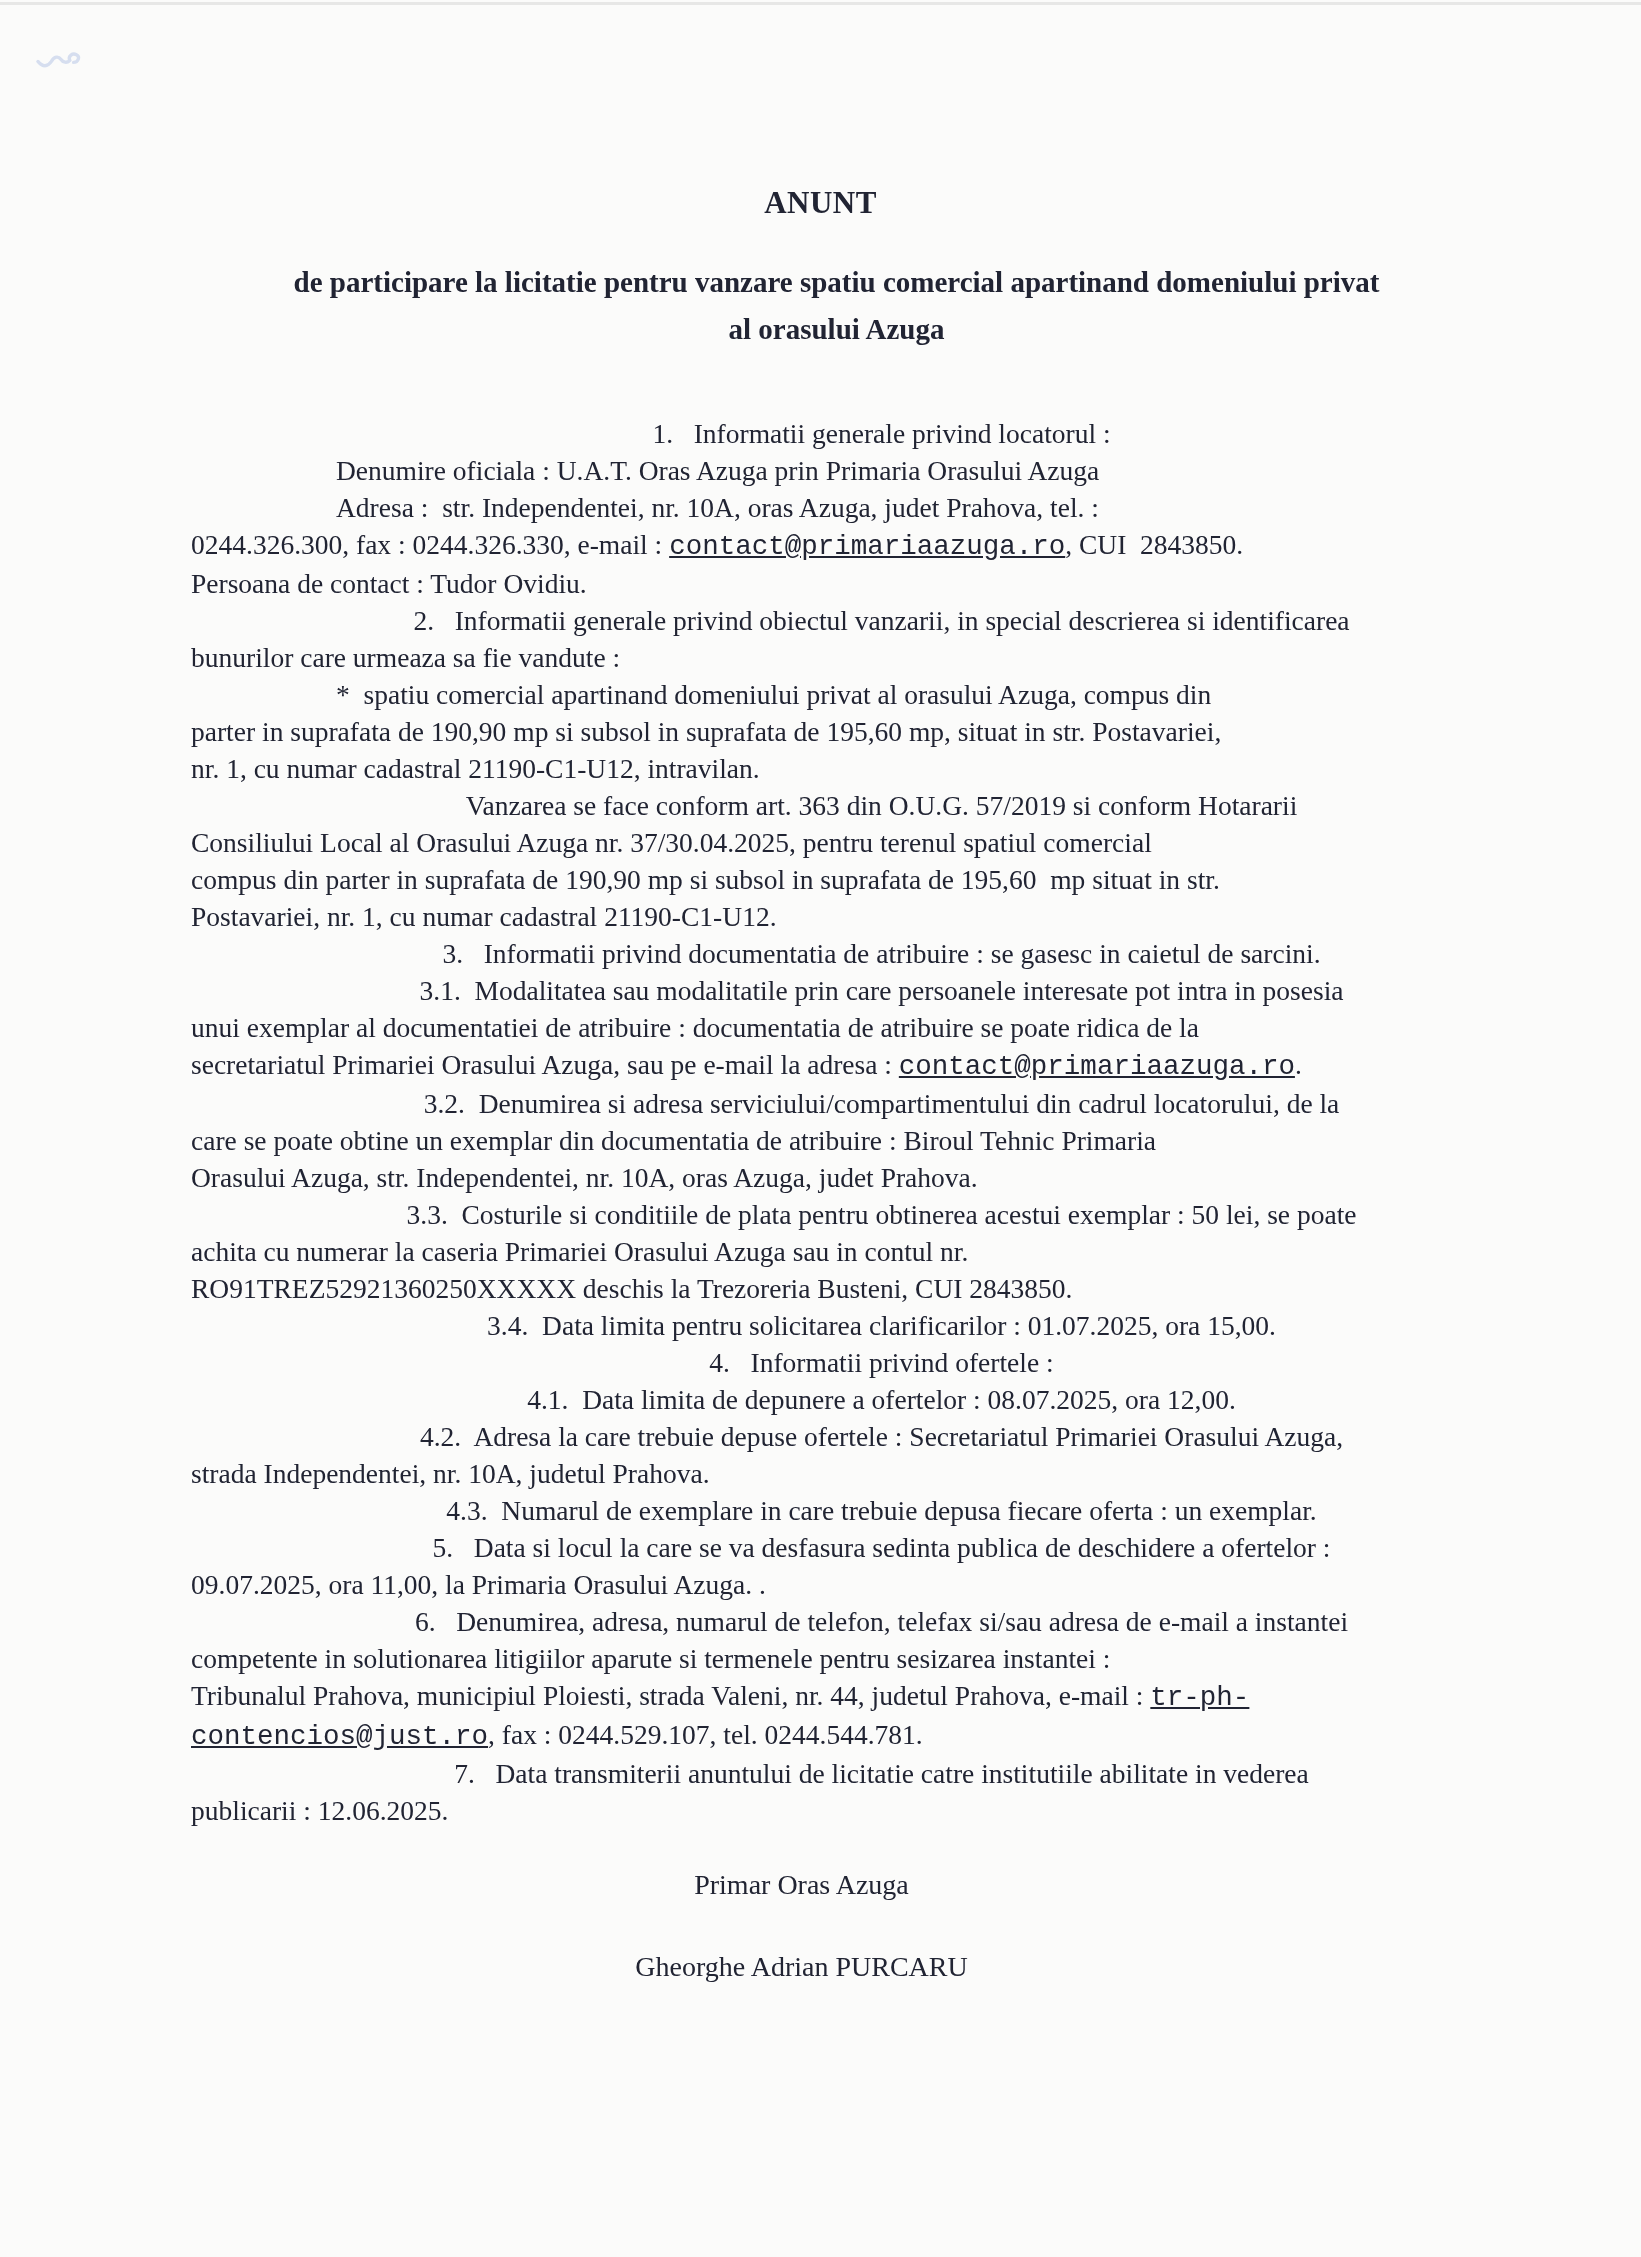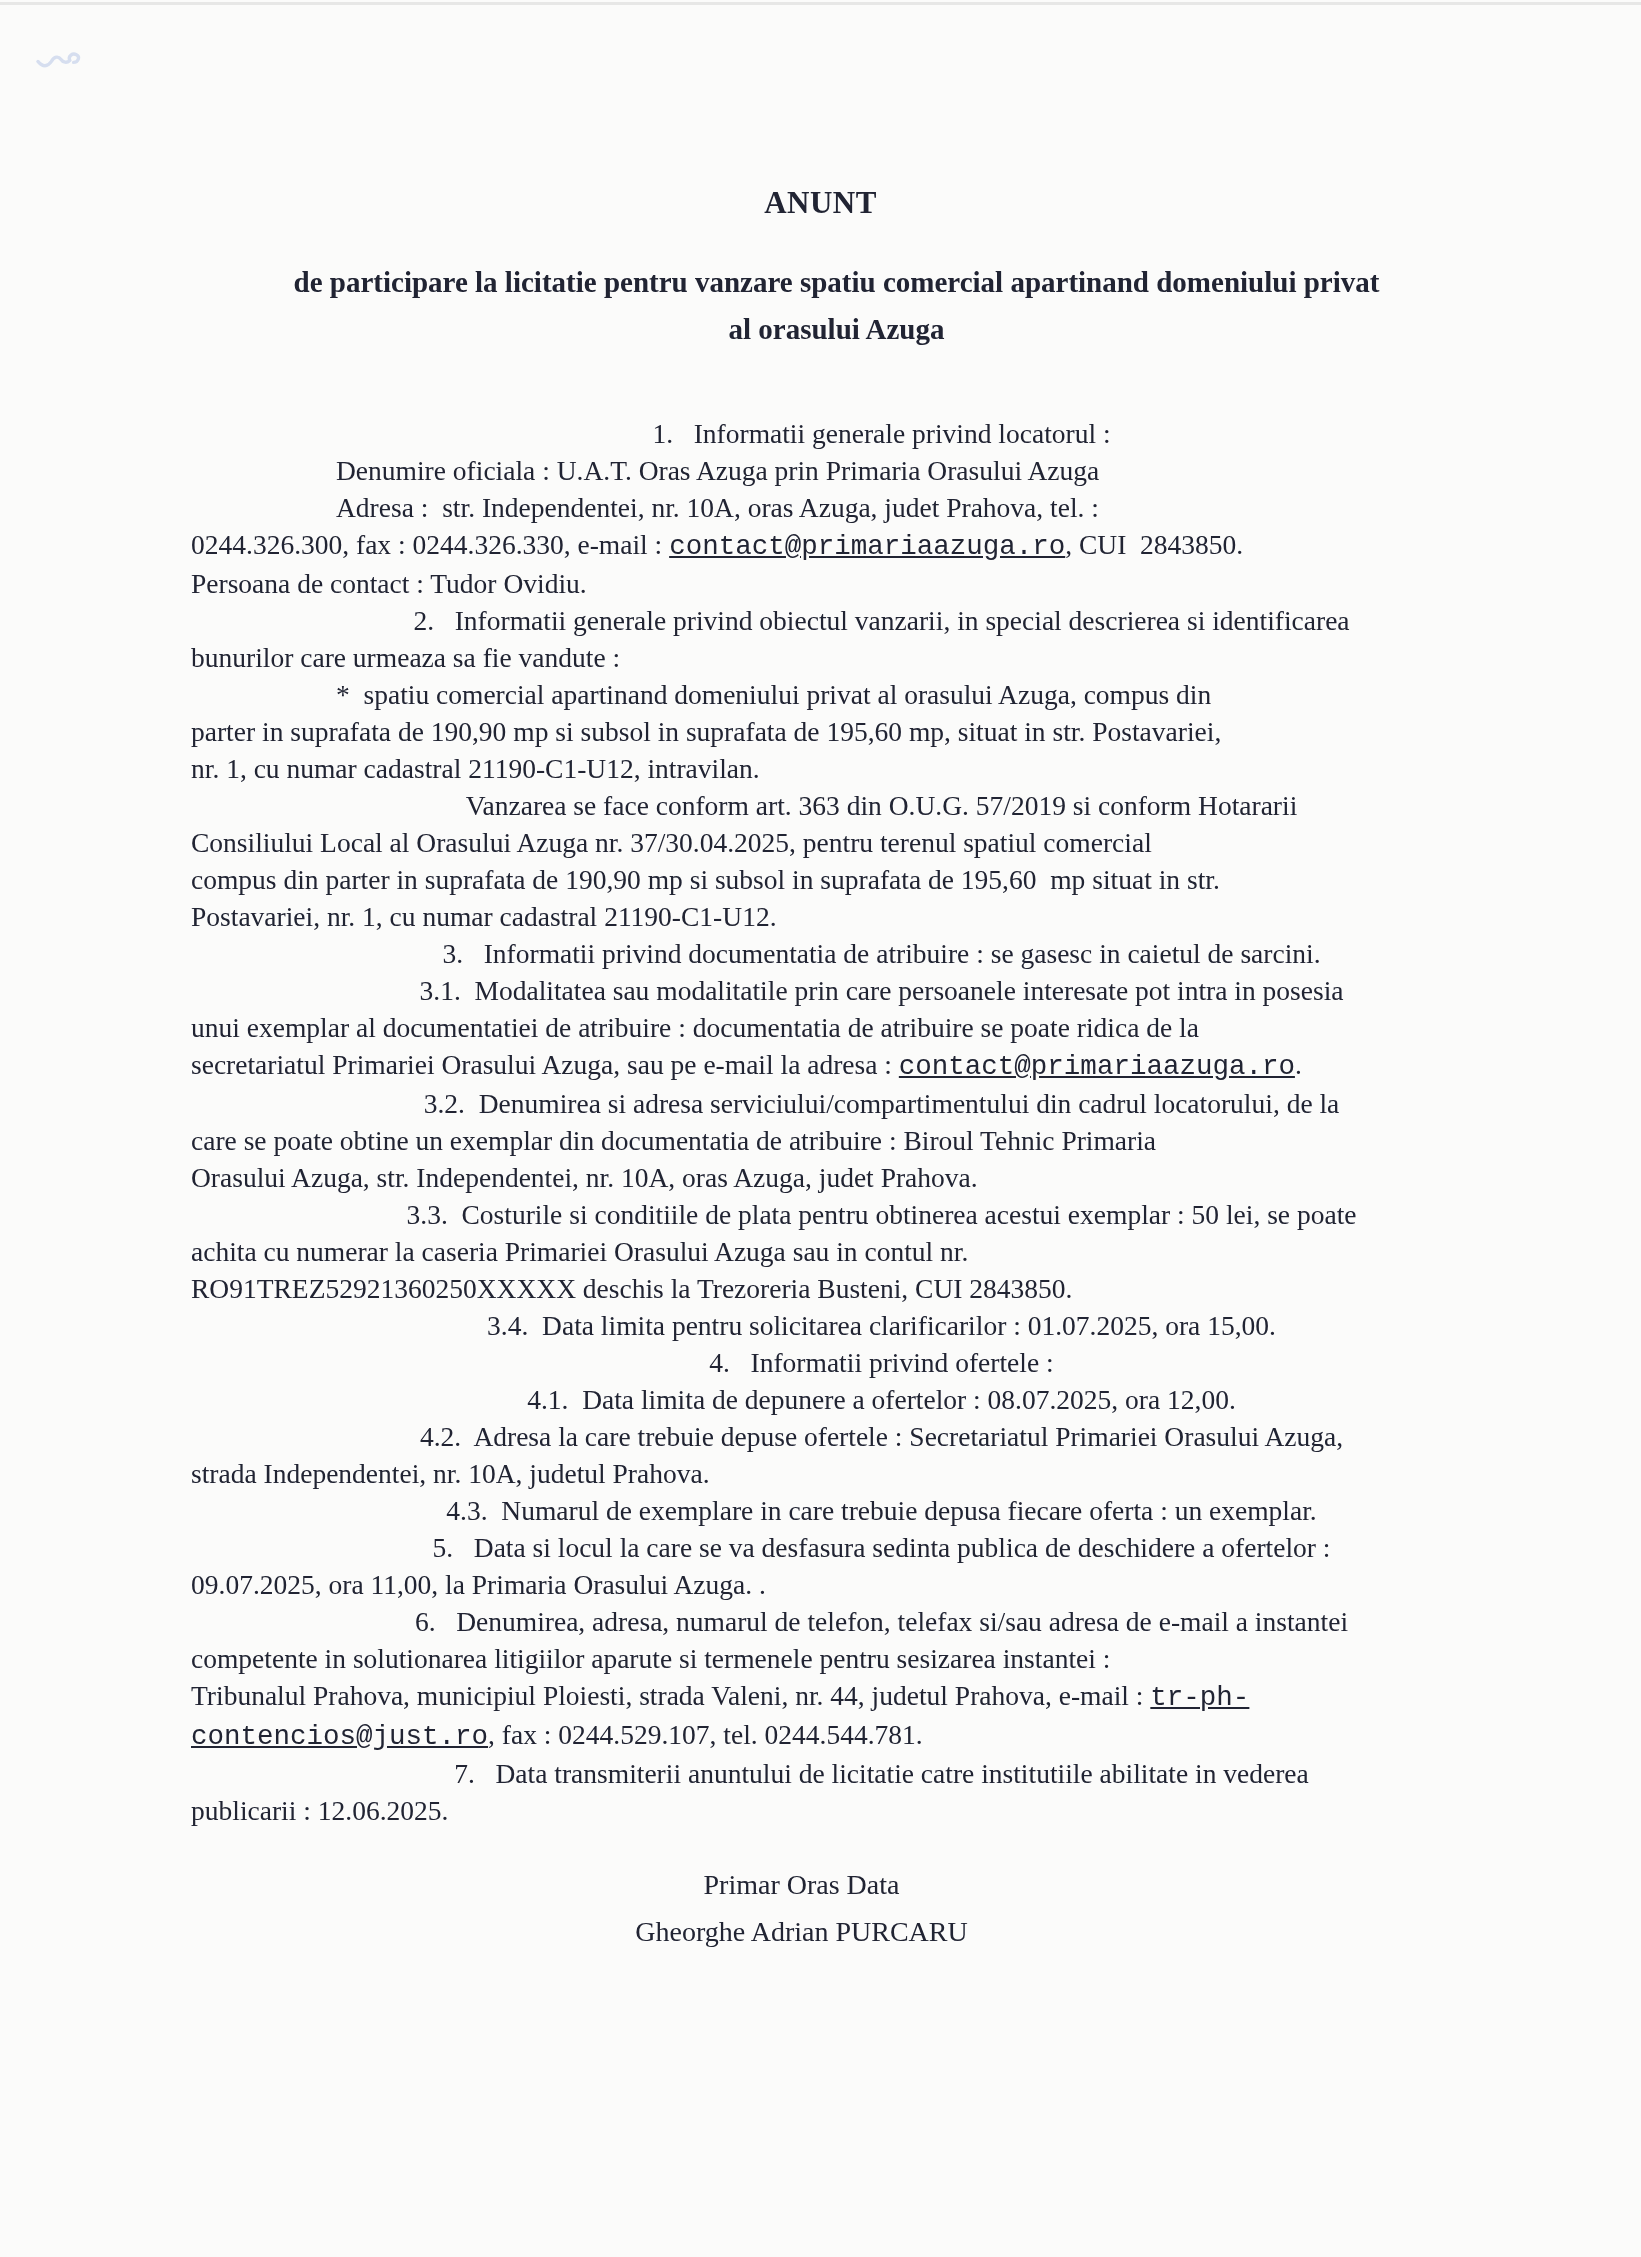--- a/index.html
+++ b/index.html
@@ -33,21 +33,21 @@
   }
   .line{min-height:37px;}
   .line.i1{padding-left:97px;text-align:center;}
   .line.i2{padding-left:145px;}
   .b{font-weight:normal;}
   .u{text-decoration:underline;font-family:Liberation Mono, monospace;}
   .signature{
     position:absolute;top:1869px;left:0;width:1603px;
     text-align:center;font-size:28px;
   }
-  .sig-name{margin-top:15px;}
+  .sig-name{margin-top:50px;}
 </style>
 </head>
 <body>
 
 <div class="page">
 
   <div class="scan-topline"></div>
 
   <svg class="pen-mark" width="54" height="27" viewBox="0 0 56 28">
     <path d="M3,16 C8,22 13,22 17,16 C20,11 24,10 27,14 C29,17 33,18 36,15 C34,10 39,7 43,9 C47,11 45,17 40,17" fill="none" stroke="#c3d0ea" stroke-width="3.5" stroke-linecap="round"></path>
@@ -56,18 +56,18 @@
   <h1 class="title">ANUNT</h1>
 
   <div class="subtitle">
     <div>de participare la licitatie pentru vanzare spatiu comercial apartinand domeniului privat</div>
     <div>al orasului Azuga</div>
   </div>
 
   <div class="body-lines" id="body-lines"><div class="line i1"><span>1.   Informatii generale privind locatorul :</span></div><div class="line i2"><span>Denumire oficiala : U.A.T. Oras Azuga prin Primaria Orasului Azuga</span></div><div class="line i2"><span>Adresa :  str. Independentei, nr. 10A, oras Azuga, judet Prahova, tel. :</span></div><div class="line i0"><span>0244.326.300, fax : 0244.326.330, e-mail : </span><span class="u">contact@primariaazuga.ro</span><span>, CUI  2843850.</span></div><div class="line i0"><span>Persoana de contact : Tudor Ovidiu.</span></div><div class="line i1"><span>2.   Informatii generale privind obiectul vanzarii, in special descrierea si identificarea</span></div><div class="line i0"><span>bunurilor care urmeaza sa fie vandute :</span></div><div class="line i2"><span>*  spatiu comercial apartinand domeniului privat al orasului Azuga, compus din</span></div><div class="line i0"><span>parter in suprafata de 190,90 mp si subsol in suprafata de 195,60 mp, situat in str. Postavariei,</span></div><div class="line i0"><span>nr. 1, cu numar cadastral 21190-C1-U12, intravilan.</span></div><div class="line i1"><span>Vanzarea se face conform art. 363 din O.U.G. 57/2019 si conform Hotararii</span></div><div class="line i0"><span>Consiliului Local al Orasului Azuga nr. 37/30.04.2025, pentru terenul spatiul comercial</span></div><div class="line i0"><span>compus din parter in suprafata de 190,90 mp si subsol in suprafata de 195,60  mp situat in str.</span></div><div class="line i0"><span>Postavariei, nr. 1, cu numar cadastral 21190-C1-U12.</span></div><div class="line i1"><span>3.   Informatii privind documentatia de atribuire : se gasesc in caietul de sarcini.</span></div><div class="line i1"><span>3.1.  Modalitatea sau modalitatile prin care persoanele interesate pot intra in posesia</span></div><div class="line i0"><span>unui exemplar al documentatiei de atribuire : documentatia de atribuire se poate ridica de la</span></div><div class="line i0"><span>secretariatul Primariei Orasului Azuga, sau pe e-mail la adresa : </span><span class="u">contact@primariaazuga.ro</span><span>.</span></div><div class="line i1"><span>3.2.  Denumirea si adresa serviciului/compartimentului din cadrul locatorului, de la</span></div><div class="line i0"><span>care se poate obtine un exemplar din documentatia de atribuire : Biroul Tehnic Primaria</span></div><div class="line i0"><span>Orasului Azuga, str. Independentei, nr. 10A, oras Azuga, judet Prahova.</span></div><div class="line i1"><span>3.3.  Costurile si conditiile de plata pentru obtinerea acestui exemplar : 50 lei, se poate</span></div><div class="line i0"><span>achita cu numerar la caseria Primariei Orasului Azuga sau in contul nr.</span></div><div class="line i0"><span>RO91TREZ52921360250XXXXX deschis la Trezoreria Busteni, CUI 2843850.</span></div><div class="line i1"><span>3.4.  Data limita pentru solicitarea clarificarilor : </span><span class="b">01.07.2025, ora 15,00.</span></div><div class="line i1"><span>4.   Informatii privind ofertele :</span></div><div class="line i1"><span class="b">4.1.</span><span>  Data limita de depunere a ofertelor : </span><span class="b">08.07.2025, ora 12,00.</span></div><div class="line i1"><span>4.2.  Adresa la care trebuie depuse ofertele : Secretariatul Primariei Orasului Azuga,</span></div><div class="line i0"><span>strada Independentei, nr. 10A, judetul Prahova.</span></div><div class="line i1"><span>4.3.  Numarul de exemplare in care trebuie depusa fiecare oferta : un exemplar.</span></div><div class="line i1"><span>5.   Data si locul la care se va desfasura sedinta publica de deschidere a ofertelor :</span></div><div class="line i0"><span class="b">09.07.2025, ora 11,00,</span><span> la Primaria Orasului Azuga. .</span></div><div class="line i1"><span>6.   Denumirea, adresa, numarul de telefon, telefax si/sau adresa de e-mail a instantei</span></div><div class="line i0"><span>competente in solutionarea litigiilor aparute si termenele pentru sesizarea instantei :</span></div><div class="line i0"><span>Tribunalul Prahova, municipiul Ploiesti, strada Valeni, nr. 44, judetul Prahova, e-mail : </span><span class="u">tr-ph-</span></div><div class="line i0"><span class="u">contencios@just.ro</span><span>, fax : 0244.529.107, tel. 0244.544.781.</span></div><div class="line i1"><span>7.   Data transmiterii anuntului de licitatie catre institutiile abilitate in vederea</span></div><div class="line i0"><span>publicarii : </span><span class="b">12.06.2025.</span></div></div>
 
   <div class="signature">
-    <div class="sig-role">Primar Oras Data</div>
+    <div class="sig-role">Primar Oras Azuga</div>
     <div class="sig-name">Gheorghe Adrian PURCARU</div>
   </div>
 
 </div>
 
 
 </body></html>

